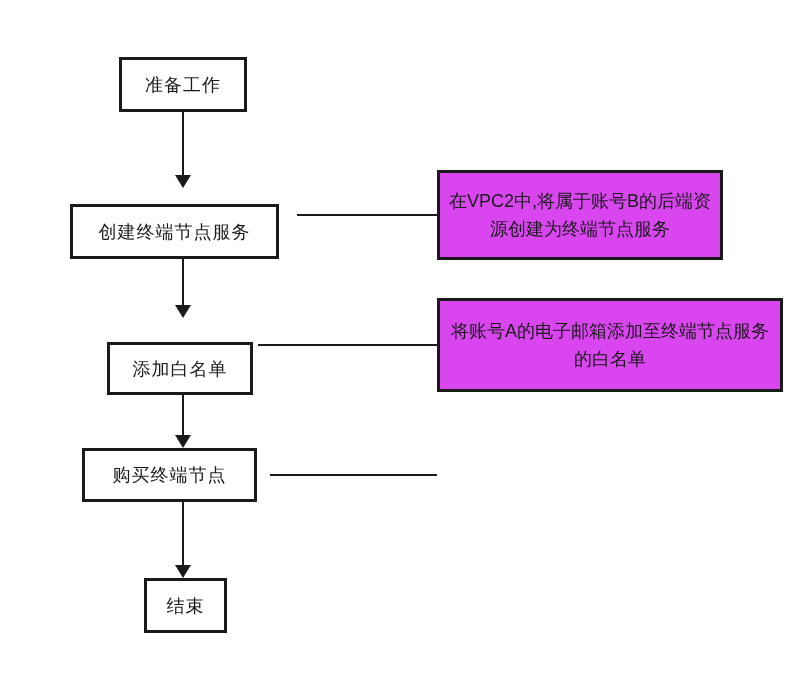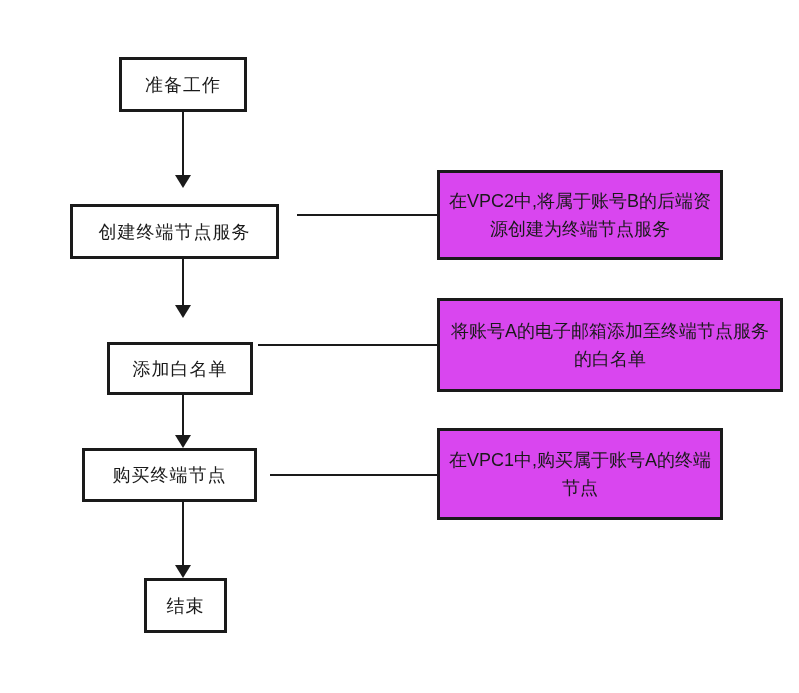--- a/index.html
+++ b/index.html
@@ -91,23 +91,20 @@
   </div>
 
   <div class="annotation" style="left:437px; top:170px; width:286px; height:90px;">
     <span>在VPC2中,将属于账号B的后端资源创建为终端节点服务</span>
   </div>
 
   <div class="annotation" style="left:437px; top:298px; width:346px; height:94px;">
     <span>将账号A的电子邮箱添加至终端节点服务的白名单</span>
   </div>
 
-  <div class="annotation" style="left:437px; top:428px; width:286px; height:92px;">
-    <span>在VPC1中,购买属于账号A的终端节点</span>
-  </div>
 
   <div class="vline" style="left:182px; top:112px; height:63px;"></div>
   <div class="arrowhead-down" style="left:175px; top:175px;"></div>
 
   <div class="vline" style="left:182px; top:243px; height:63px;"></div>
   <div class="arrowhead-down" style="left:175px; top:305px;"></div>
 
   <div class="vline" style="left:182px; top:371px; height:64px;"></div>
   <div class="arrowhead-down" style="left:175px; top:435px;"></div>
 

